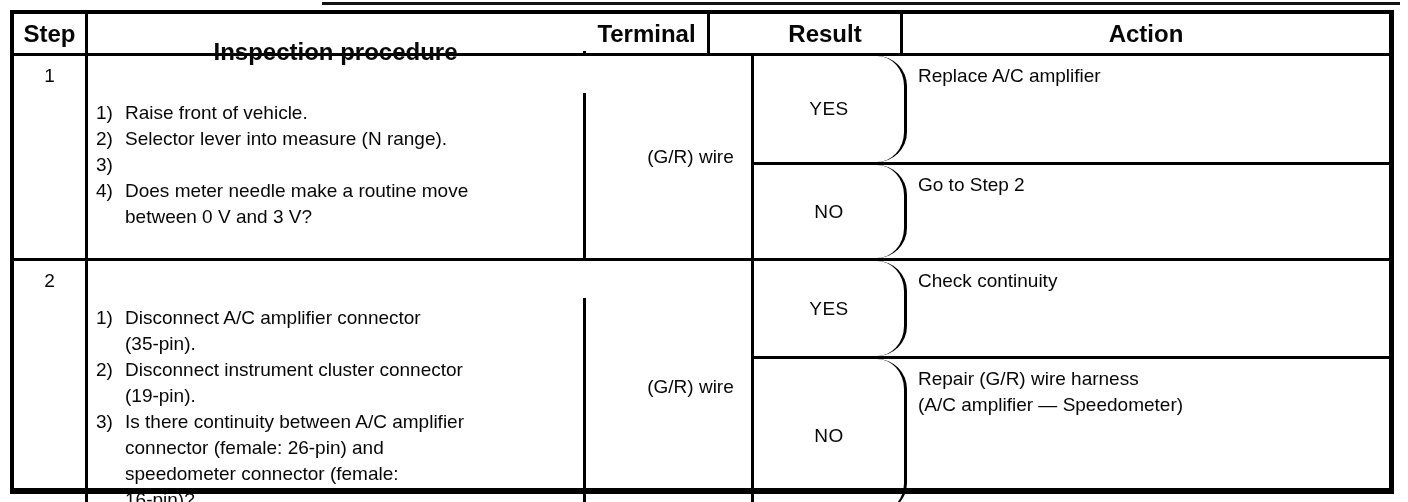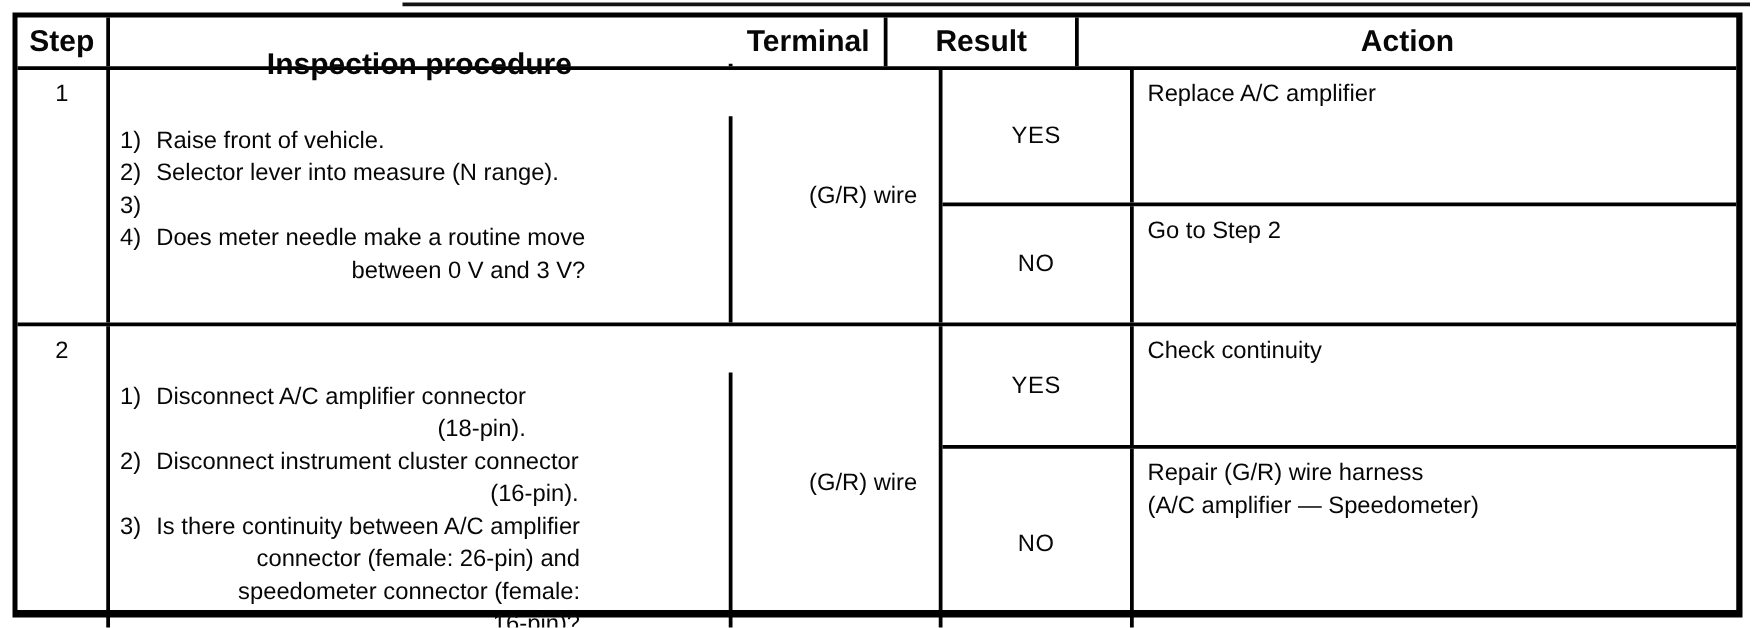--- a/index.html
+++ b/index.html
@@ -35,57 +35,57 @@
     display: flex; align-items: center; justify-content: center;
     font-weight: bold; font-size: 24px;
     border-right: 3px solid #000;
   }
   .hcell:last-child { border-right: none; }
 
   
   .w-step   { width: 74px;  flex: none; }
   .w-proc   { width: 498px; flex: none; margin-top: 37px; }
   .w-term   { width: 124px; flex: none; }
-  .w-result { width: 153px; flex: none; }
+  .w-result { width: 153px; flex: none; margin-left: 40px; }
   .w-action { flex: 1; }
 
   
   .brow { display: flex; }
   .brow.r1 { height: 205px; flex: none; border-bottom: 3px solid #000; }
   .brow.r2 { flex: 1; }
 
   .c { border-right: 3px solid #000; }
 
   .c-step {
     text-align: center; padding-top: 7px;
     font-size: 19px; line-height: 26px;
   }
   .c-proc { padding: 7px 8px 0 8px; }
   .pitem { display: flex; font-size: 19px; line-height: 26px; }
   .pnum  { width: 29px; flex: none; }
-  .ptxt  { white-space: pre-line; text-align: right; }
+  .ptxt  { white-space: pre-line; }
 
   .c-term {
     display: flex; align-items: center; justify-content: center;
     font-size: 19px;
     margin-left: 44px;
   }
 
   .outcomes { flex: 1; display: flex; flex-direction: column; }
   .outcome  { display: flex; }
   .outcome.split { border-bottom: 3px solid #000; flex: none; }
   .outcome.oy1 { height: 109px; }
   .outcome.oy2 { height: 98px; }
   .outcome.last { flex: 1; }
 
   .c-result {
     width: 153px; flex: none;
     border-right: 3px solid #000;
     display: flex; align-items: center; justify-content: center;
-    font-size: 19px; letter-spacing: 0.5px;
+    font-size: 19px; letter-spacing: 0.5px; border-radius: 30px;
   }
   .c-action {
     flex: 1; padding: 7px 8px 0 11px;
     font-size: 19px; line-height: 26px;
     white-space: pre-line;
   }
 </style>
 </head>
 <body>
 
@@ -135,26 +135,26 @@
         </div>
       </div>
     </div>
 
     <div class="brow r2">
       <div class="c c-step w-step">2</div>
       <div class="c c-proc w-proc">
         <div class="pitem">
           <span class="pnum">1)</span>
           <span class="ptxt">Disconnect A/C amplifier connector
-(18-pin).</span>
+(35-pin).</span>
         </div>
         <div class="pitem">
           <span class="pnum">2)</span>
           <span class="ptxt">Disconnect instrument cluster connector
-(16-pin).</span>
+(19-pin).</span>
         </div>
         <div class="pitem">
           <span class="pnum">3)</span>
           <span class="ptxt">Is there continuity between A/C amplifier
 connector (female: 26-pin) and
 speedometer connector (female:
 16-pin)?</span>
         </div>
       </div>
       <div class="c c-term w-term">(G/R) wire</div>

